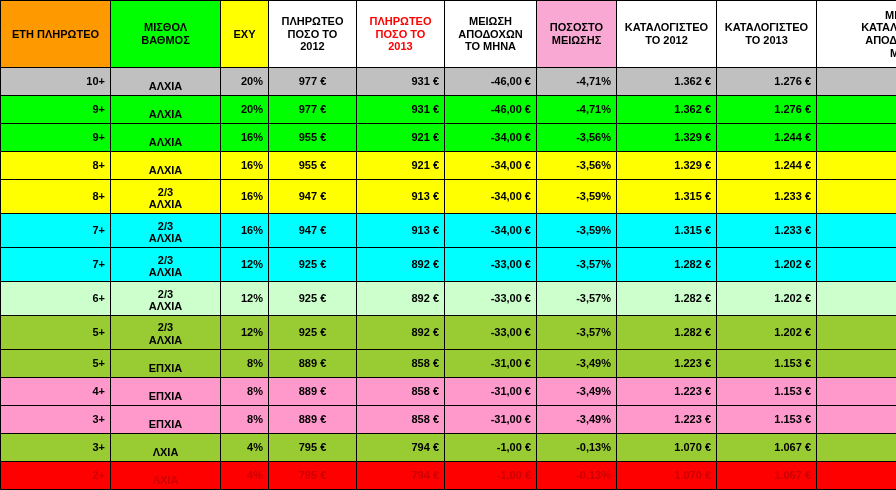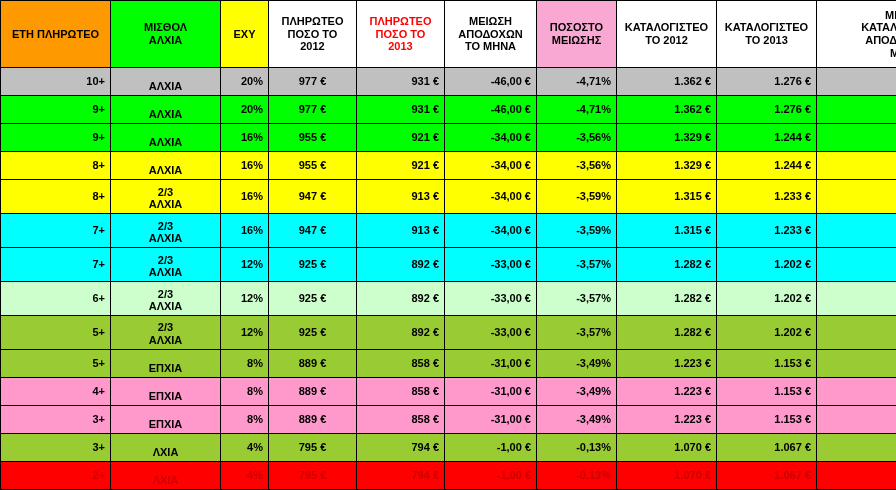--- a/index.html
+++ b/index.html
@@ -72,21 +72,21 @@
     <col class="c5">
       <col class="c6">
       <col class="c7">
       <col class="c8">
       <col class="c9">
   </colgroup>
   <thead>
     <tr>
       <th class="hdr-orange" style="background: rgb(255, 153, 0); color: rgb(0, 0, 0);">ΕΤΗ ΠΛΗΡΩΤΕΟ</th>
       <th class="hdr-green" style="background: rgb(0, 255, 0); color: rgb(0, 0, 0);">ΜΙΣΘΟΛ
-ΑΛΧΙΑ</th>
+ΒΑΘΜΟΣ</th>
       <th class="hdr-yellow" style="background: rgb(255, 255, 0); color: rgb(0, 0, 0); margin-top: 8px;">ΕΧΥ</th>
       <th class="hdr-white" style="background: rgb(255, 255, 255); color: rgb(0, 0, 0);">ΠΛΗΡΩΤΕΟ
 ΠΟΣΟ ΤΟ
 2012</th>
       <th class="hdr-white hdr-red-text" style="background: rgb(255, 255, 255); color: rgb(255, 0, 0);">ΠΛΗΡΩΤΕΟ
 ΠΟΣΟ ΤΟ
 2013</th>
       <th class="hdr-white" style="background: rgb(255, 255, 255); color: rgb(0, 0, 0); margin-left: 24px;">ΜΕΙΩΣΗ
 ΑΠΟΔΟΧΩΝ
 ΤΟ ΜΗΝΑ</th>

